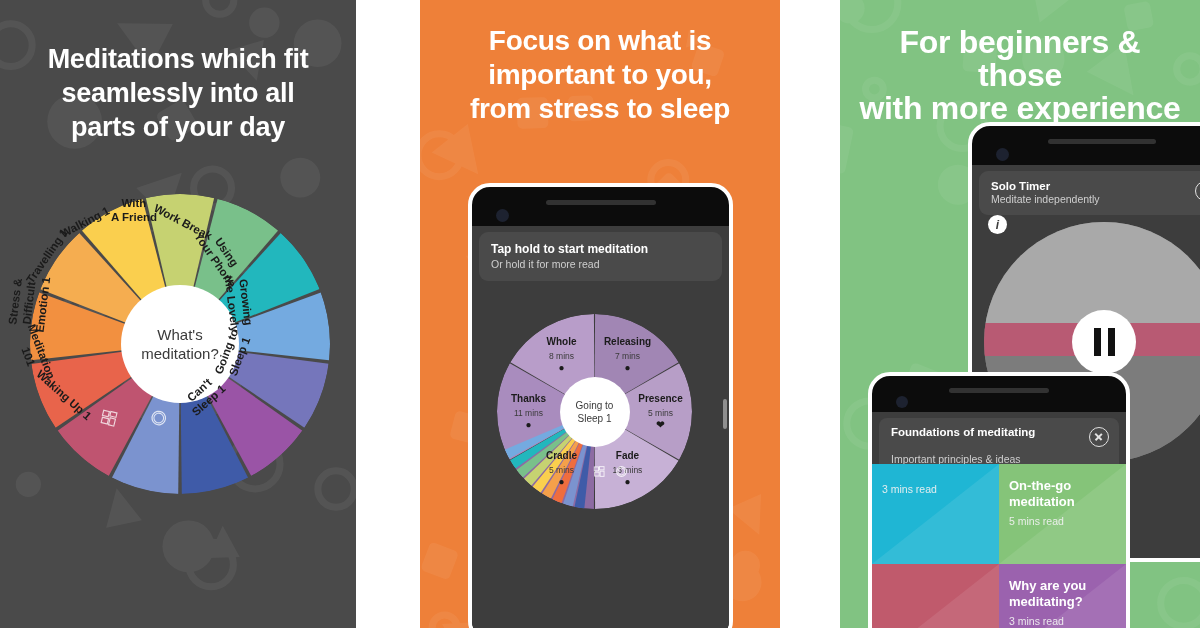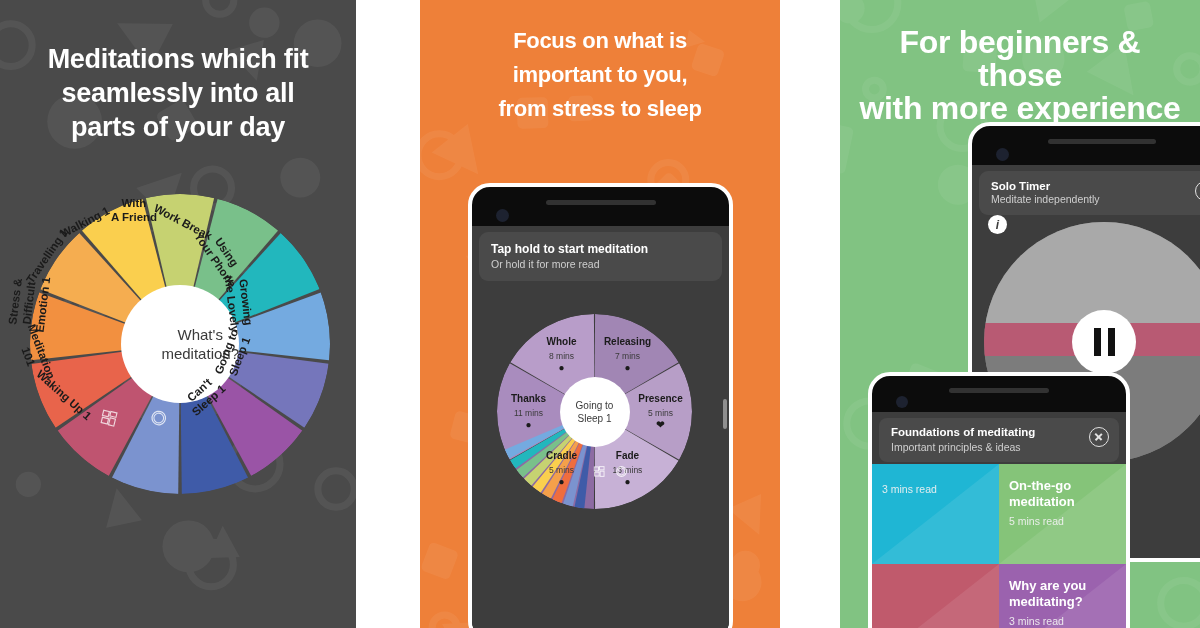--- a/index.html
+++ b/index.html
@@ -13,21 +13,21 @@
   #panel-2 { left:420px; width:360px; background:#ee8039; }
   #panel-3 { left:840px; width:360px; background:#81c382; }
 
   .pattern { position:absolute; inset:0; opacity:.055; pointer-events:none; }
 
   .headline {
     position:absolute; left:0; right:0; text-align:center;
     color:#fff; font-weight:bold; letter-spacing:-.3px;
   }
   #panel-1 .headline { top:22px; font-size:27px; line-height:34px; padding:0 14px;margin-top:20px; }
-  #panel-2 .headline { top:24px; font-size:22px; line-height:34px; padding:0 20px; }
+  #panel-2 .headline { top:24px; font-size:28px; line-height:34px; padding:0 20px; }
   #panel-3 .headline { top:26px; font-size:32px; line-height:33px; padding:0 14px; }
 
   
   .wheel-wrap { position:absolute; }
   .wheel { position:absolute; inset:0; border-radius:50%; overflow:hidden; }
   .hub {
     position:absolute; left:50%; top:50%; transform:translate(-50%,-50%);
     background:#fff; border-radius:50%; display:flex; align-items:center;
     justify-content:center; text-align:center; color:#3a3a3a;
   }
@@ -124,21 +124,21 @@
             <path d="M 150 150 L 298.6799824032659 169.85605279416177 A 150 150 0 0 1 274.46680359908873 233.7138865531034 Z" fill="#7576bb"></path>
             <path d="M 150 150 L 272.42201847421364 236.6766946341362 A 150 150 0 0 1 221.30609833753738 281.9675730620119 Z" fill="#9a54a6"></path>
             <path d="M 150 150 L 218.11864545797616 283.64075030083654 A 150 150 0 0 1 151.8100252784968 299.9890789640739 Z" fill="#3f5ba8"></path>
             <path d="M 150 150 L 148.21011168598562 299.9893206192473 A 150 150 0 0 1 81.89929724132193 283.6498944398168 Z" fill="#7b93cf"></path>
             <path d="M 150 150 L 78.71161975624334 281.97714515105093 A 150 150 0 0 1 27.58961950372384 236.69312975522854 Z" fill="#bf5470"></path>
             <path d="M 150 150 L 25.54443662223116 233.73059622576542 A 150 150 0 0 1 1.3226847328183169 169.87601380918878 Z" fill="#e8644b"></path>
             <path d="M 150 150 L 0.8885232059359396 166.3023767682291 A 150 150 0 0 1 9.115931133740105 98.50554263139632 Z" fill="#f29040"></path>
             <path d="M 150 150 L 10.392252135063217 95.13947925802893 A 150 150 0 0 1 49.18401987483847 38.93183106126655 Z" fill="#f5ad50"></path>
             <path d="M 150 150 L 51.87843364429938 36.54446590886879 A 150 150 0 0 1 112.3478346983429 4.802498478463178 Z" fill="#facf4e"></path>
           </svg></div>
-      <div class="hub" id="cat-hub" style="width:118px;height:118px;font-size:15px;line-height:19px;justify-content:flex-end;">
+      <div class="hub" id="cat-hub" style="width:118px;height:118px;font-size:15px;line-height:19px;">
         <div>
           <div>What's</div>
           <div>meditation?</div>
         </div>
       </div>
     <div class="seg-label" style="left: 103.993px; top: 16px; font-size: 11.5px; line-height: 14px; transform: translate(-50%, -50%) rotate(-0.00384615deg); width: 92px; margin-left: 0px; margin-top: 0px; position: absolute; transform-origin: 50% 50%; height: 56px; display: flex; align-items: center; justify-content: center;"><div>With<br>A Friend</div></div>
         <div class="seg-label" style="left: 153.254px; top: 28.1384px; font-size: 11.5px; line-height: 14px; transform: translate(-50%, -50%) rotate(27.6885deg); width: 92px; margin-left: 0px; margin-top: 0px; position: absolute; transform-origin: 50% 50%; height: 56px; display: flex; align-items: center; justify-content: center;"><div>Work Break</div></div>
         <div class="seg-label" style="left: 191.232px; top: 61.7793px; font-size: 11.5px; line-height: 14px; transform: translate(-50%, -50%) rotate(55.3808deg); width: 92px; margin-left: 0px; margin-top: 0px; position: absolute; transform-origin: 50% 50%; height: 56px; display: flex; align-items: center; justify-content: center;"><div>Using<br>Your Phone</div></div>
         <div class="seg-label" style="left: 209.226px; top: 109.216px; font-size: 11.5px; line-height: 14px; transform: translate(-50%, -50%) rotate(83.0731deg); width: 92px; margin-left: 0px; margin-top: 0px; position: absolute; transform-origin: 50% 50%; height: 56px; display: flex; align-items: center; justify-content: center;"><div>Growing<br>the Lovely</div></div>
         <div class="seg-label" style="left: 203.114px; top: 159.581px; font-size: 11.5px; line-height: 14px; transform: translate(-50%, -50%) rotate(-69.2346deg); width: 92px; margin-left: 0px; margin-top: 0px; position: absolute; transform-origin: 50% 50%; height: 56px; display: flex; align-items: center; justify-content: center;"><div>Going to<br>Sleep 1</div></div>
@@ -312,21 +312,21 @@
       </div>
     </div>
 
     <div class="phone" id="phone-found" style="left:28px; top:372px; width:262px; height:300px;">
       <div class="speaker" style="top:12px; width:100px;"></div>
       <div class="cam" style="left:24px; top:20px; width:12px; height:12px;"></div>
 
       <div class="screen" style="top:36px;">
         <div class="sheet-head" style="margin:6px 7px 0 7px; border-radius:8px; padding:8px 12px 9px 12px;">
           <div class="sheet-title" style="font-size:11.5px;">Foundations of meditating</div>
-          <div class="sheet-sub" style="font-size:10.5px; margin-top:3px;">Important principles &amp; ideas</div>
+          <div class="sheet-sub" style="font-size:10.5px; margin-top:15px;">Important principles &amp; ideas</div>
           <div class="close-btn" style="right: 10px; top: 9px; width: 20px; height: 20px; --s: 18px;">
               <i style="position: absolute; left: 50%; top: 50%; background: rgb(226, 226, 226); width: 9.36px; height: 1.6px; margin-left: -4.68px; margin-top: -0.8px; transform: rotate(45deg);"></i>
               <i style="position: absolute; left: 50%; top: 50%; background: rgb(226, 226, 226); width: 9.36px; height: 1.6px; margin-left: -4.68px; margin-top: -0.8px; transform: rotate(-45deg);"></i>
             </div>
         </div>
 
         <div class="card-grid" id="found-cards" style="top:52px; bottom:0; grid-template-rows:100px 100px;">
             <div class="card" style="background: rgb(31, 182, 212);">
               <div class="shard"></div>
        <div class="rd">3 mins read</div>

